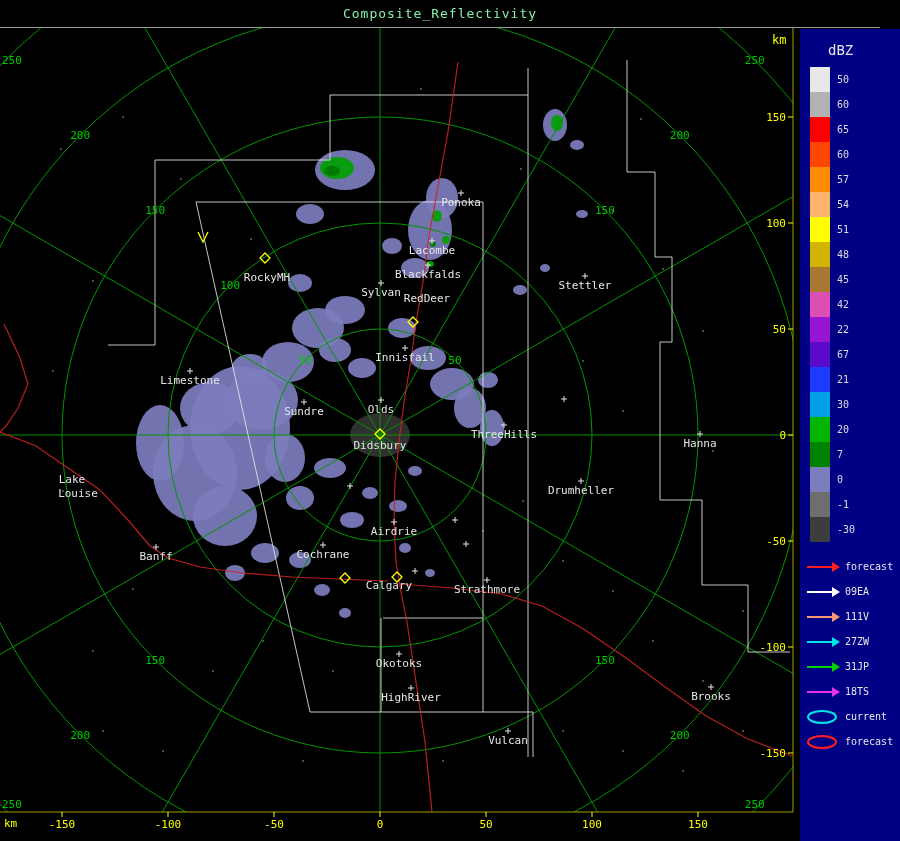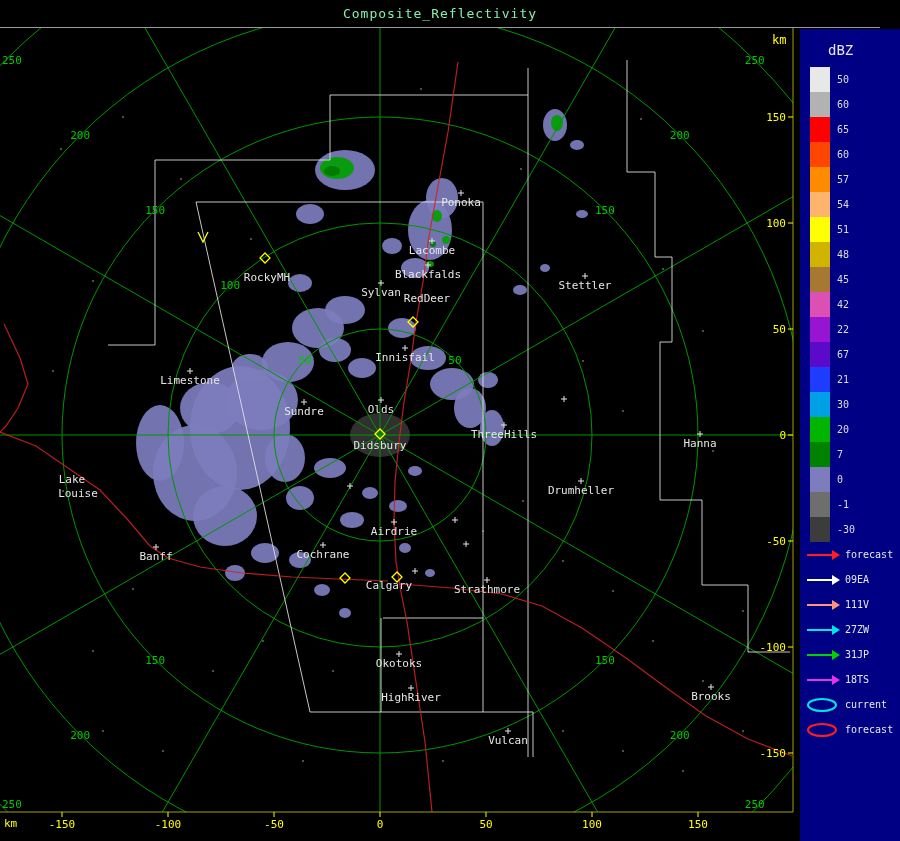--- a/index.html
+++ b/index.html
@@ -20,21 +20,21 @@
   .km-tr { left:772px; top:33px; }
   .km-bl { left:4px;  top:817px; font-size:11px; }
   .sidebar {
     position:absolute; top:29px; right:0; width:100px; height:812px;
     background:#000085; color:#dcdcdc; z-index:4;
   }
   .dbz { margin:13px 0 9px 28px; font-size:14px; color:#e6e6e6; }
   .cb-row { display:flex; align-items:center; height:25px; padding-left:10px; }
   .cb-sw  { width:20px; height:25px; flex:0 0 20px; }
   .cb-lab { margin-left:7px; font-size:10px; color:#dcdcdc; }
-  #tracks { }
+  #tracks { margin-top:12px; }
   .tr-row { display:flex; align-items:center; height:25px; padding-left:5px; }
   .tr-lab { margin-left:4px; font-size:10px; color:#e8e8e8; }
 </style>
 </head>
 <body>
 
 <div class="app">
 
   <div class="titlebar">
     <span>Composite_Reflectivity</span>

